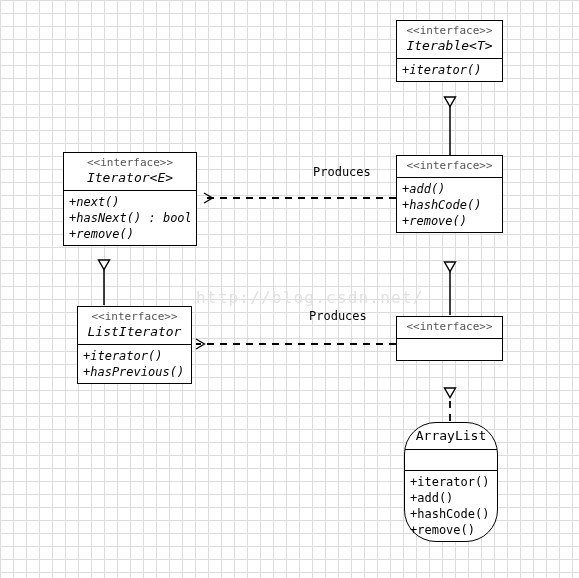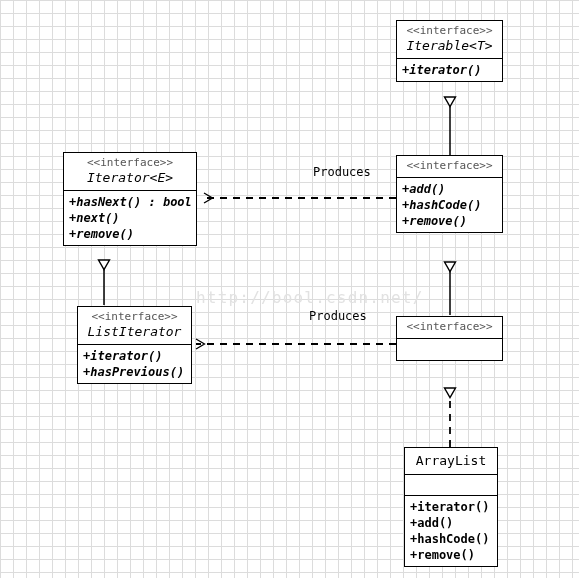--- a/index.html
+++ b/index.html
@@ -41,21 +41,20 @@
   }
   .compartment {
     box-sizing: border-box;
   }
   .comp-title {
     text-align: center;
     padding: 3px 4px 4px 4px;
   }
   .comp-div {
     border-top: 1.6px solid #000000;
-    font-weight: bold;
   }
   .stereotype {
     display: block;
     font-size: 11px;
     color: #555555;
     line-height: 14px;
     letter-spacing: 0px;
   }
   .classname {
     display: block;
@@ -98,21 +97,21 @@
     height: 578px;
     z-index: 2;
     overflow: visible;
   }
 </style>
 </head>
 <body>
 
 <div id="canvas">
 
-  <div class="watermark">http://bool.csdn.net/</div>
+  <div class="watermark">http://blog.csdn.net/</div>
 
   <svg class="links">
     <defs>
       <marker id="hollowTri" markerWidth="14" markerHeight="14" refX="11" refY="7" orient="auto" markerUnits="userSpaceOnUse">
         <path d="M 11,1.5 L 11,12.5 L 1.5,7 Z" fill="#ffffff" stroke="#000000" stroke-width="1.4"></path>
       </marker>
       <marker id="openArrow" markerWidth="12" markerHeight="12" refX="10" refY="6" orient="auto" markerUnits="userSpaceOnUse">
         <path d="M 10,1 L 1.5,6 L 10,11" fill="none" stroke="#000000" stroke-width="1.3"></path>
       </marker>
     </defs>
@@ -151,22 +150,22 @@
       <div class="member">+iterator()</div>
     </div>
   </div>
 
   <div class="uml-box italic" style="left:63px; top:152px; width:134px;">
     <div class="compartment comp-title">
       <span class="stereotype">&lt;&lt;interface&gt;&gt;</span>
       <span class="classname">Iterator&lt;E&gt;</span>
     </div>
     <div class="compartment comp-div members">
+      <div class="member">+next()</div>
       <div class="member">+hasNext() : bool</div>
-      <div class="member">+next()</div>
       <div class="member">+remove()</div>
     </div>
   </div>
 
   <div class="uml-box italic" style="left:396px; top:155px; width:107px;">
     <div class="compartment comp-title">
       <span class="stereotype">&lt;&lt;interface&gt;&gt;</span>
     </div>
     <div class="compartment comp-div members">
       <div class="member">+add()</div>
@@ -186,21 +185,21 @@
     </div>
   </div>
 
   <div class="uml-box italic" style="left:396px; top:316px; width:107px;">
     <div class="compartment comp-title">
       <span class="stereotype">&lt;&lt;interface&gt;&gt;</span>
     </div>
     <div class="compartment comp-div empty-comp"></div>
   </div>
 
-  <div class="uml-box" style="left:404px; top:447px; width:94px;">
+  <div class="uml-box" style="left:404px; top:422px; width:94px;border-radius:32px;">
     <div class="compartment comp-title" style="padding-top:5px; padding-bottom:5px;">
       <span class="classname">ArrayList</span>
     </div>
     <div class="compartment comp-div empty-comp" style="height:21px;"></div>
     <div class="compartment comp-div members">
       <div class="member">+iterator()</div>
       <div class="member">+add()</div>
       <div class="member">+hashCode()</div>
       <div class="member">+remove()</div>
     </div>

